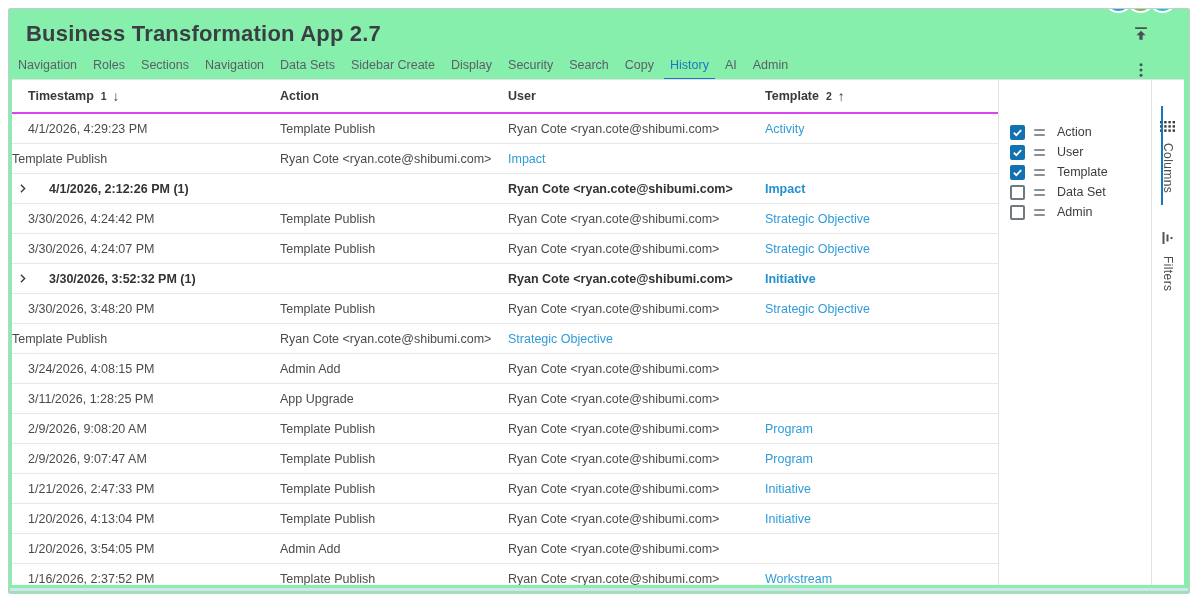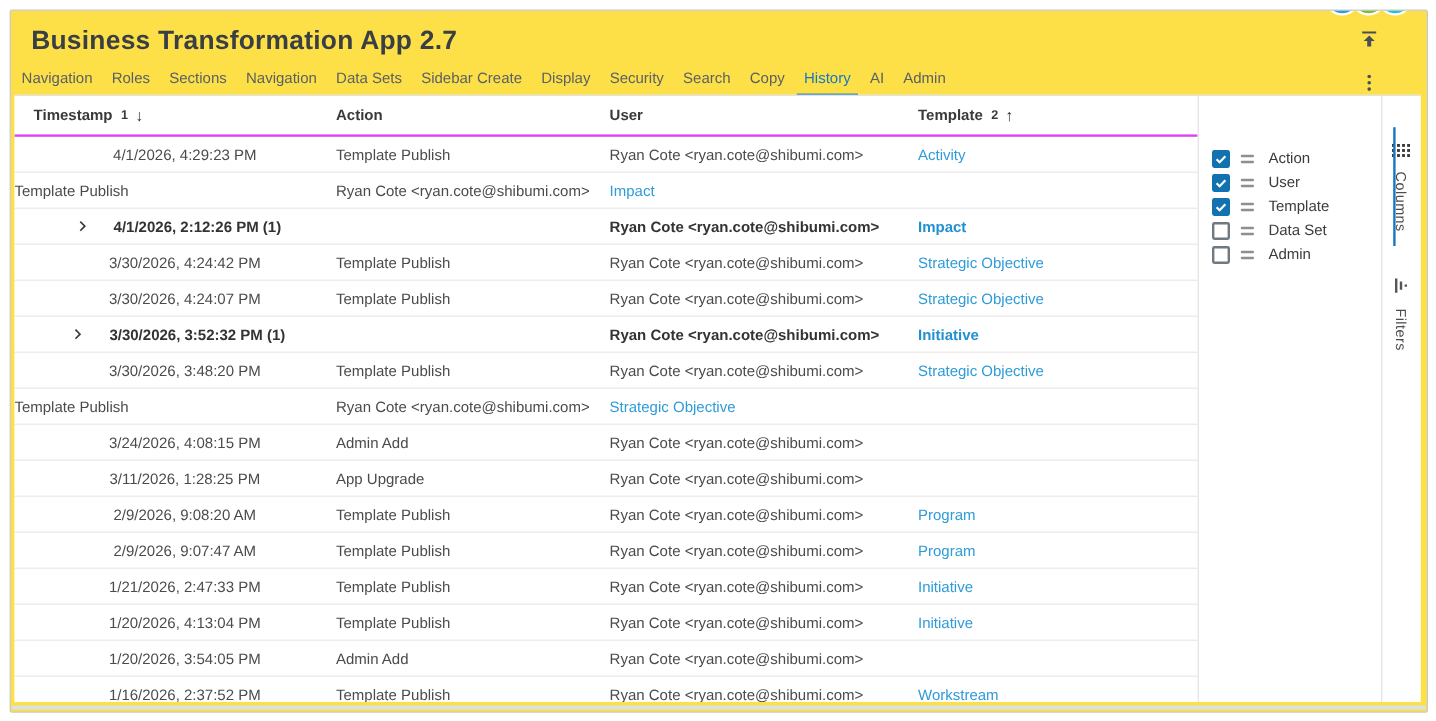--- a/index.html
+++ b/index.html
@@ -1,18 +1,18 @@
 <!DOCTYPE html>
 <html><head>
 <meta charset="utf-8">
 <style>
   html,body{margin:0;padding:0;background:#fff;width:1197px;height:601px;
     font-family:"Liberation Sans",sans-serif;-webkit-font-smoothing:antialiased;}
   .card{position:absolute;left:8px;top:8px;width:1180px;height:584px;
-    border:1px solid #c6cad1;border-radius:2px;background:#fde047;overflow:hidden;}
+    border:1px solid #c6cad1;border-radius:2px;background:#86efac;overflow:hidden;}
   
   .app-header{position:absolute;left:17px;top:8px;right:12px;height:34px;
     display:flex;align-items:center;justify-content:space-between;}
   .title{font-size:22px;font-weight:600;color:#3a3f44;letter-spacing:.2px;}
   .header-right{display:flex;align-items:center;gap:10px;flex-direction:column;}
   .avatar-group{display:flex;align-items:center;}
   .avatar{width:25px;height:25px;border-radius:50%;color:#fff;font-size:10.5px;font-weight:700;
     display:flex;align-items:center;justify-content:center;border:2px solid #fff;box-sizing:content-box;}
   .avatar+.avatar{margin-left:-7px;}
   .av-0{z-index:3;position:relative}.av-1{z-index:2;position:relative}.av-2{z-index:2;position:relative}
@@ -26,21 +26,21 @@
     border-top:1px solid #e2e2e2;display:flex;background:#fff;}
   .table-wrap{flex:0 0 986px;border-right:1px solid #e2e2e2;overflow:hidden;}
   .thead,.row{display:grid;grid-template-columns:268px 228px 257px 1fr;align-items:center;}
   .thead{height:32px;border-bottom:2px solid #d946ef;font-size:12.5px;color:#393939;text-align:center;}
   .th{display:flex;align-items:center;cursor:pointer;font-weight:700;}
   .th:first-child{padding-left:16px;}
   .sort-num{font-size:10.5px;font-weight:600;margin-left:7px;color:#3a3a3a;}
   .sort-arrow{margin-left:6px;font-size:13.5px;font-weight:600;color:#333;}
   .row{height:29px;border-bottom:1px solid #e8e8e8;font-size:12.5px;color:#4b4b4b;}
   .td{overflow:hidden;white-space:nowrap;text-overflow:ellipsis;}
-  .td-ts{padding-left:16px;display:flex;align-items:center;justify-content:center;}
+  .td-ts{padding-left:16px;display:flex;align-items:center;}
   .row.group{font-weight:700;color:#333;}
   .row.group .td-ts{padding-left:4px;gap:12px;}
   .chev{width:13px;height:13px;margin-right:8px;display:inline-flex;align-items:center;cursor:pointer;}
   .tlink{color:#2f9cd8;cursor:pointer;}
   .row.group .tlink{font-weight:700;color:#2391cf;}
   
   .columns-panel{flex:0 0 152px;padding-top:42px;box-sizing:border-box;}
   .check-item{height:20px;display:flex;align-items:center;padding-left:11px;cursor:pointer;}
   .checkbox{width:15px;height:15px;border-radius:2px;box-sizing:border-box;border:2px solid #70797f;
     background:#fff;display:flex;align-items:center;justify-content:center;flex:0 0 15px;}

